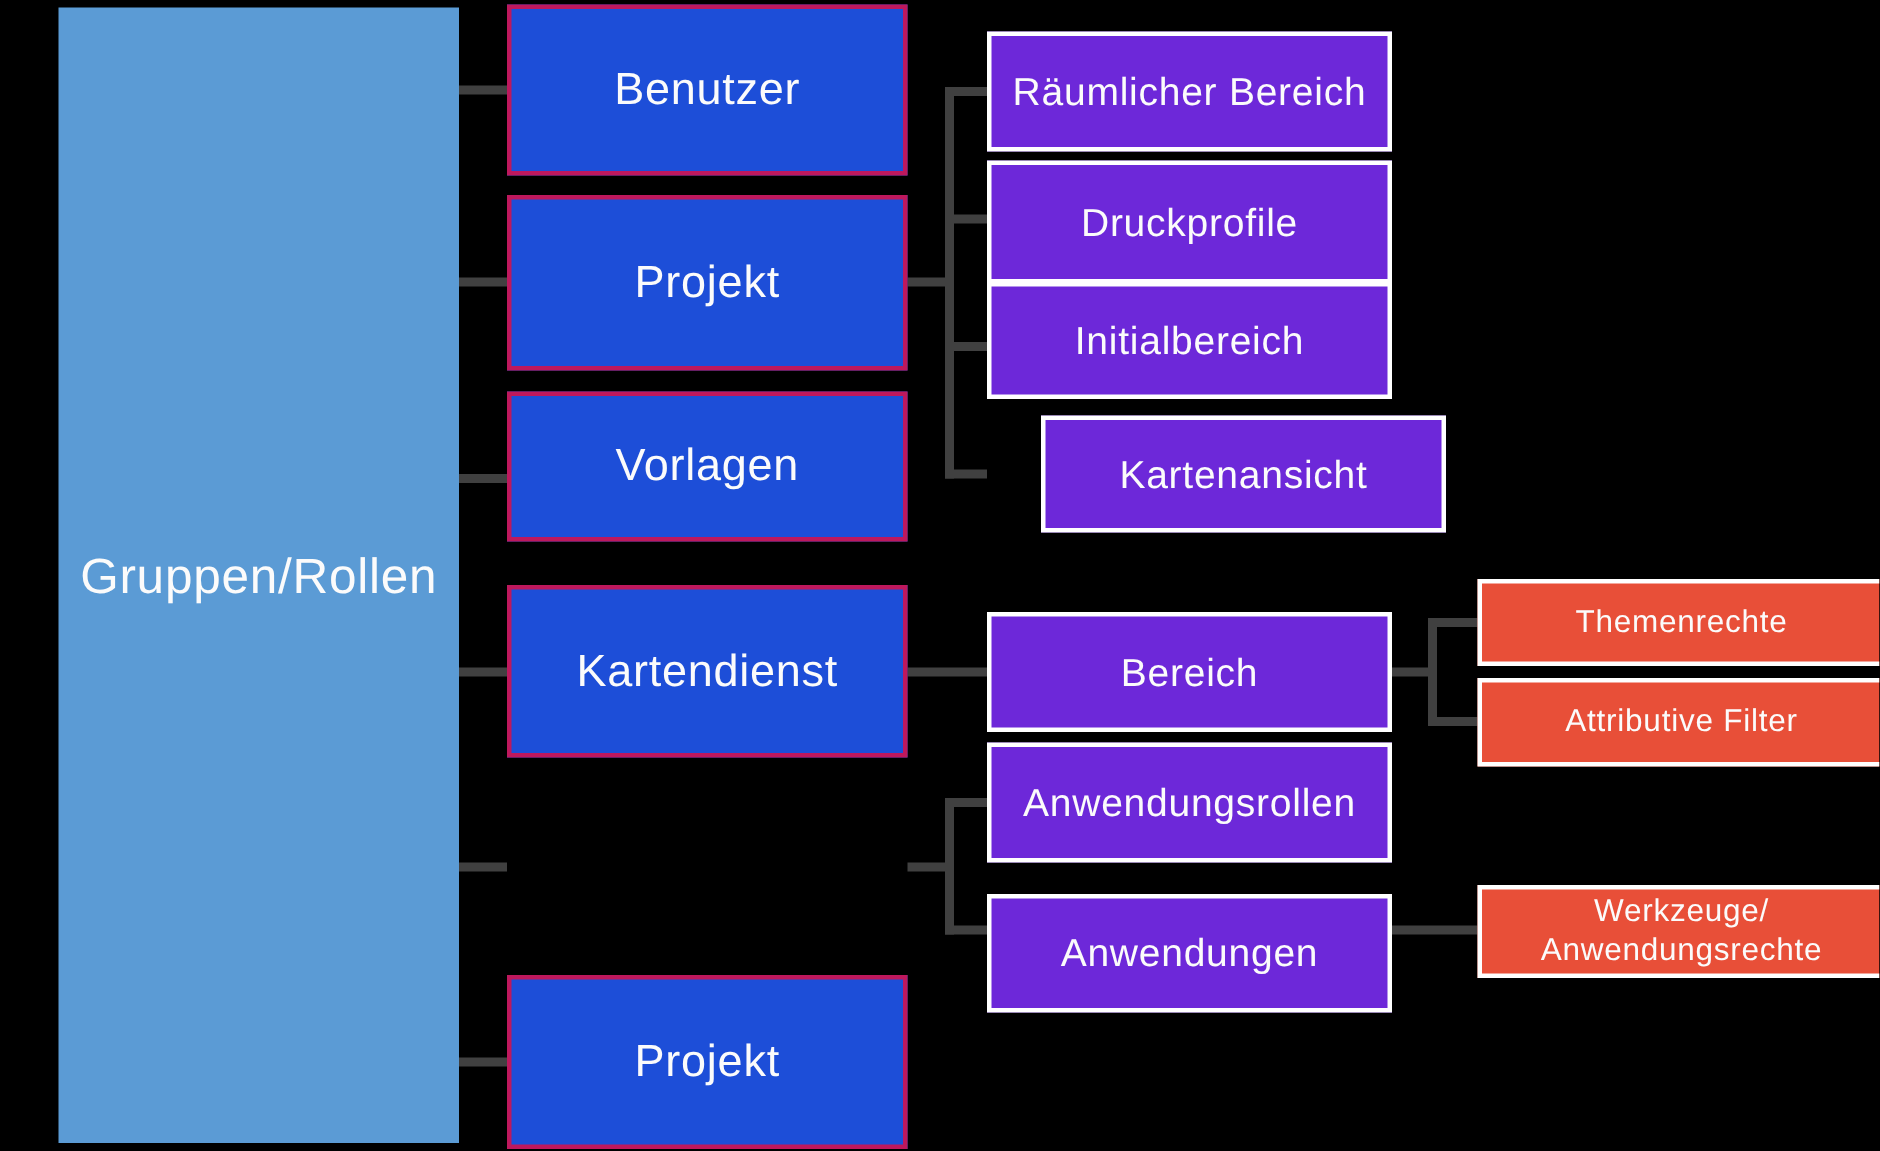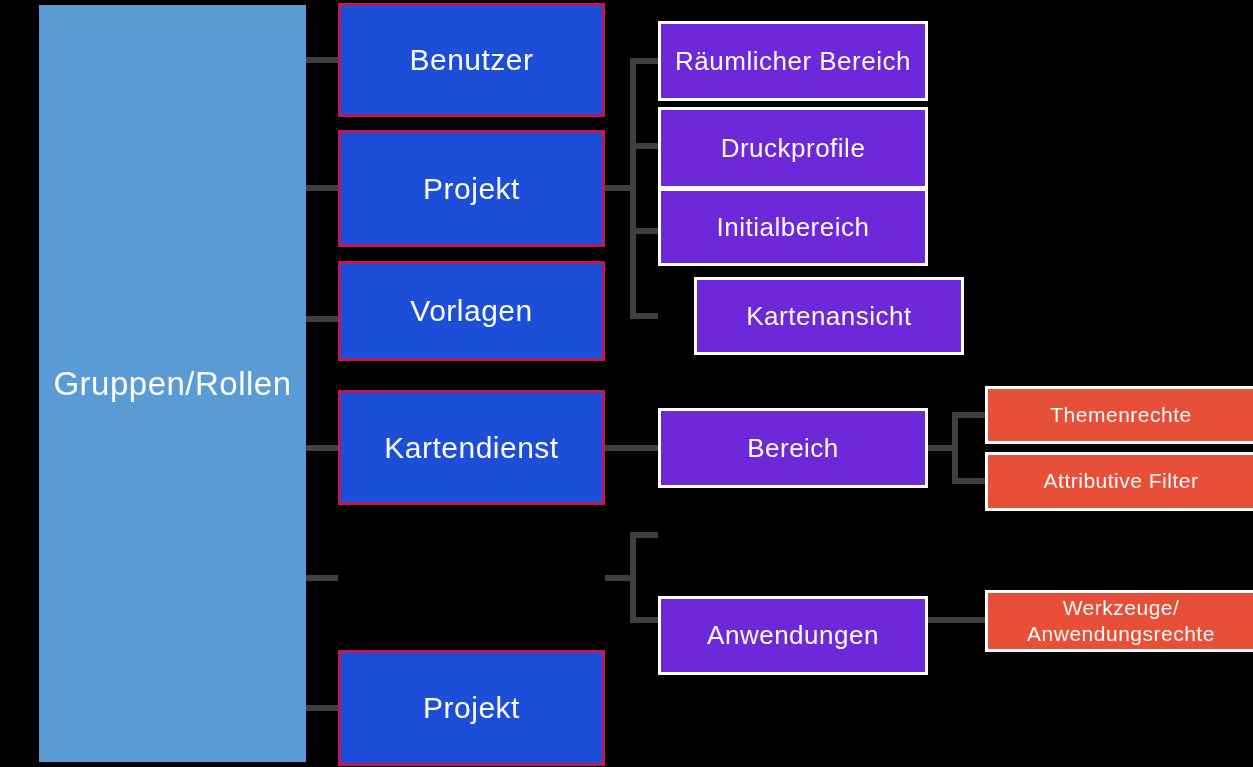--- a/index.html
+++ b/index.html
@@ -90,20 +90,23 @@
   </div>
   <div class="node lvl2" style="top:188px;height:78px;">
     <span>Initialbereich</span>
   </div>
   <div class="node lvl2" style="top:277px;height:78px;margin-left:36px;">
     <span>Kartenansicht</span>
   </div>
   <div class="node lvl2" style="top:408px;height:80px;">
     <span>Bereich</span>
   </div>
+  <div class="node lvl2" style="top:495px;height:80px;">
+    <span>Anwendungsrollen</span>
+  </div>
   <div class="node lvl2" style="top:581px;height:79px;margin-top:15px;">
     <span>Anwendungen</span>
   </div>
 
   <div class="node lvl3" style="top:386px;height:58px;">
     <span>Themenrechte</span>
   </div>
   <div class="node lvl3" style="top:452px;height:59px;">
     <span>Attributive Filter</span>
   </div>

